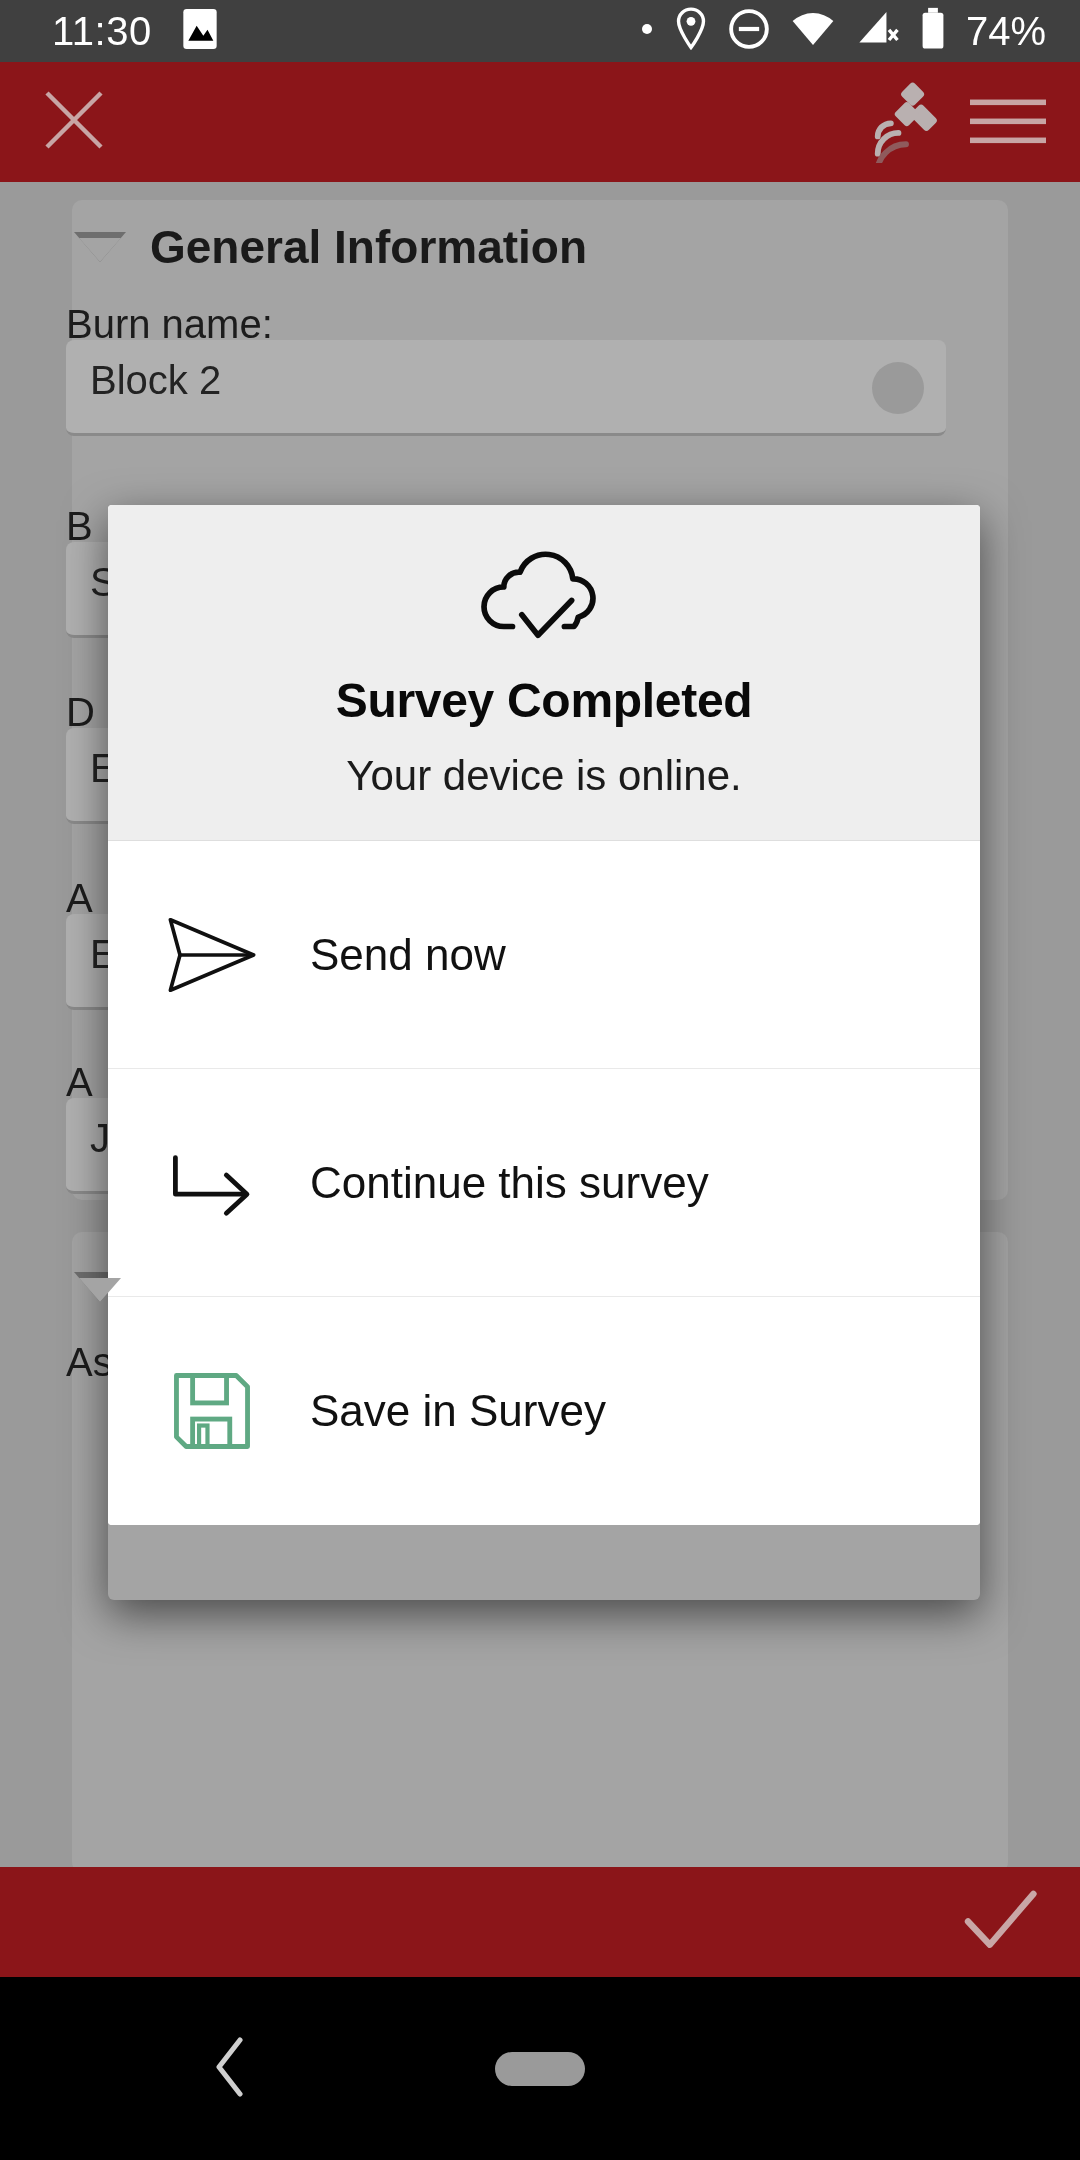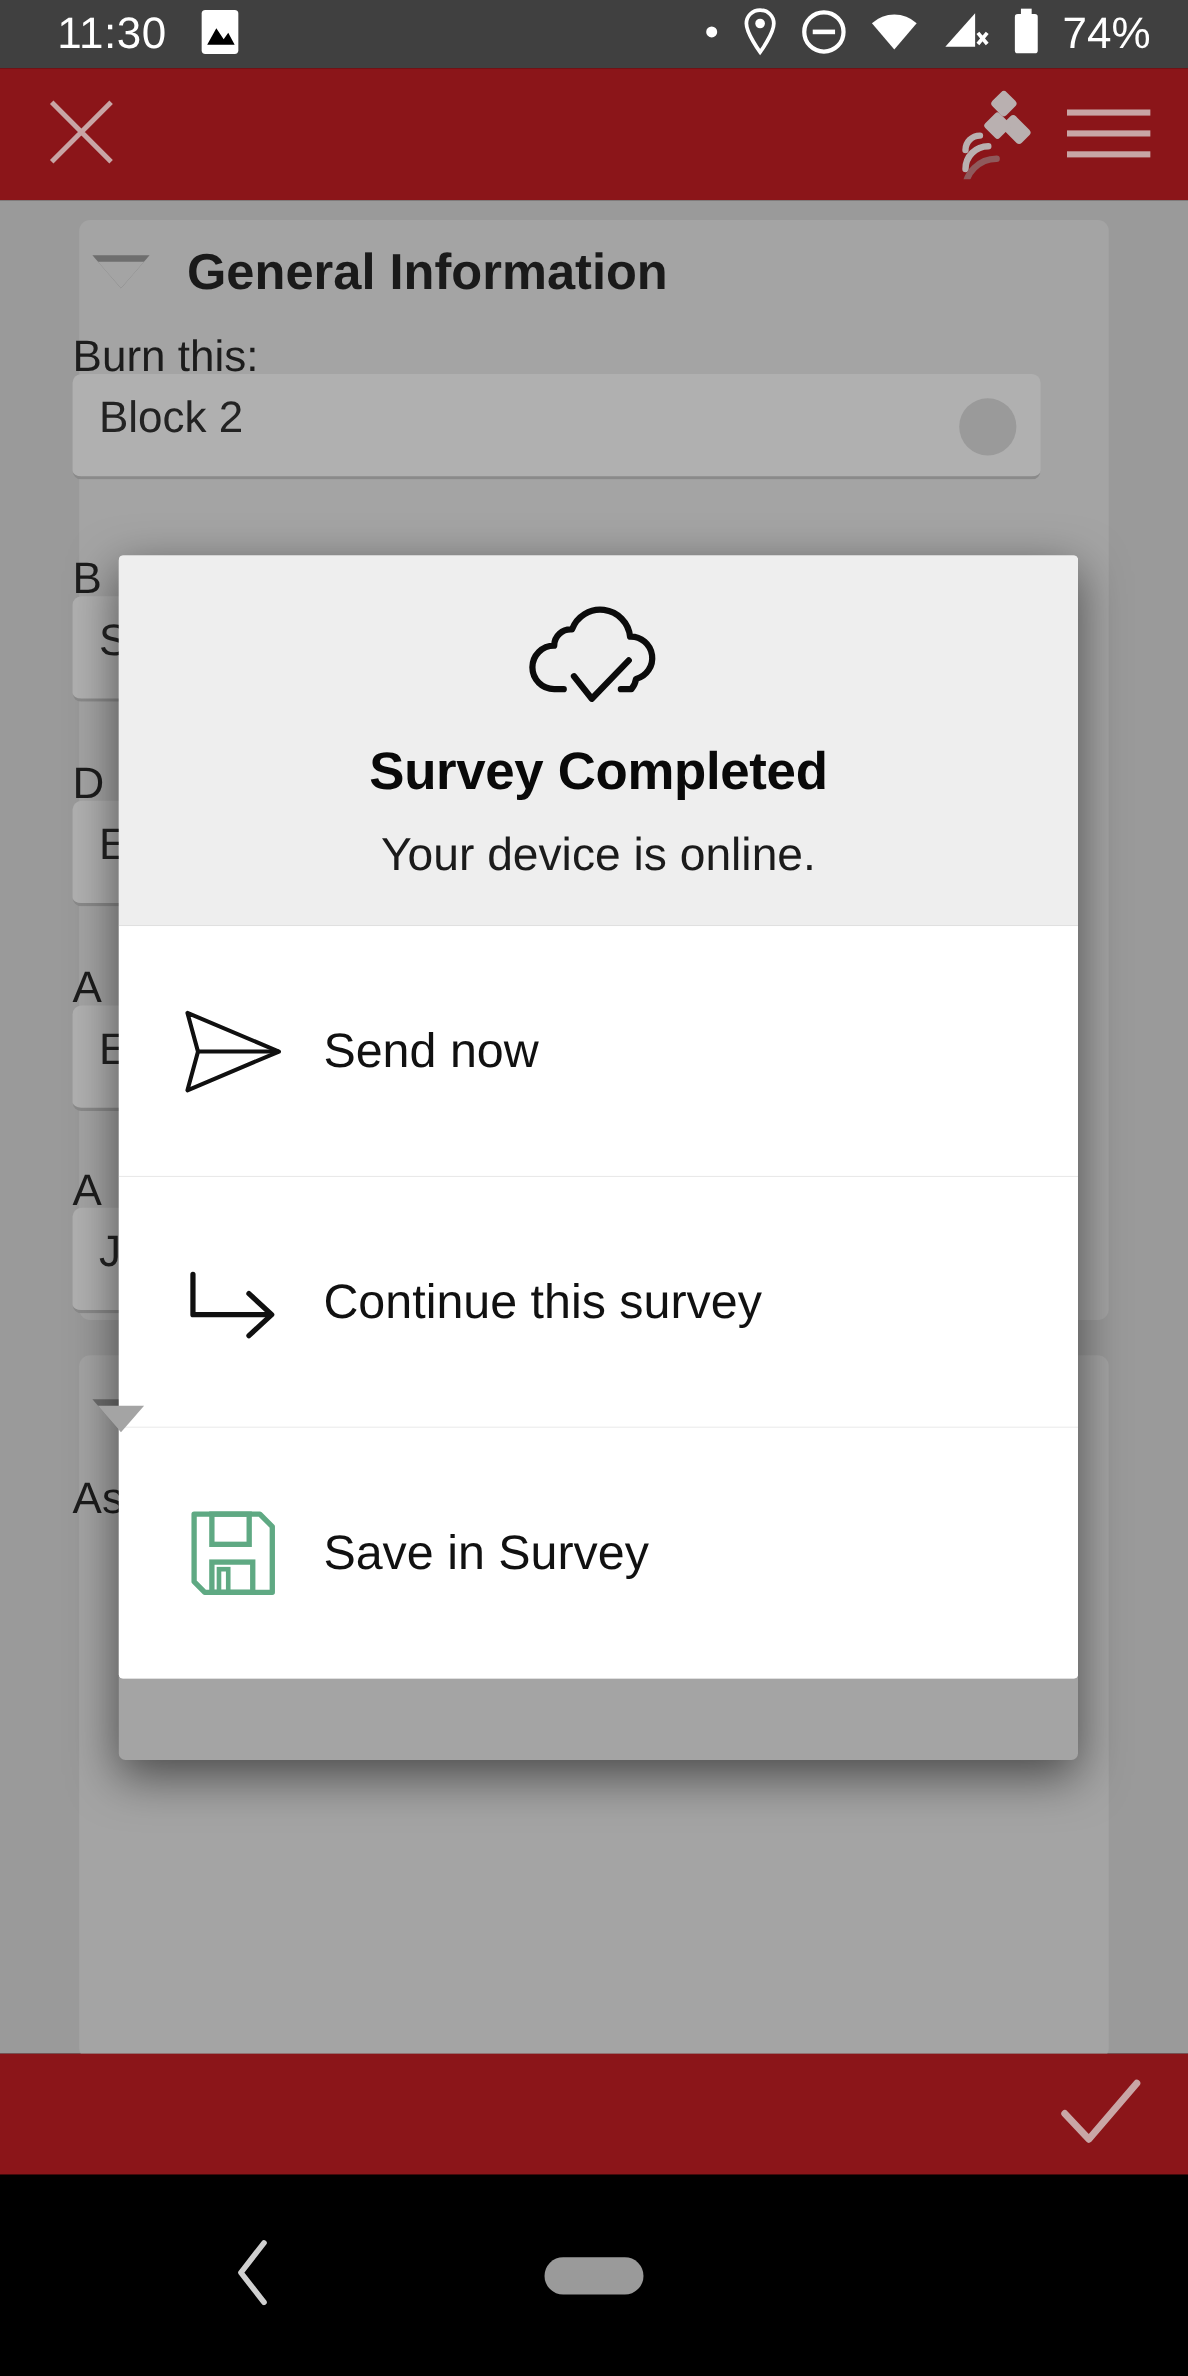--- a/index.html
+++ b/index.html
@@ -36,21 +36,21 @@
   }
   .form{
     position:absolute; top:182px; left:0; width:1080px; height:1685px;
     overflow:hidden;
   }
   .card{
     position:absolute; left:72px; width:936px;
     background:#a4a4a4; border-radius:10px;
   }
   .sec-head{
-    position:absolute; left:84px; display:flex; align-items:center; gap:34px;
+    position:absolute; left:74px; display:flex; align-items:center; gap:24px;
   }
   .tri{ width:0;height:0;border-left:26px solid transparent;border-right:26px solid transparent;border-top:30px solid transparent; position:relative;}
   .tri::after{
     content:""; position:absolute; left:-26px; top:-30px; width:0;height:0;
     border-left:26px solid transparent;border-right:26px solid transparent;border-top:30px solid #6e6e6e;
   }
   .tri::before{
     content:""; position:absolute; left:-21px; top:-24px; width:0;height:0;
     border-left:21px solid transparent;border-right:21px solid transparent;border-top:24px solid #a4a4a4;
     z-index:1;
@@ -95,20 +95,21 @@
   .dlg-head{
     background:#eeeeee; padding-top:42px; padding-bottom:40px; text-align:center;
     border-bottom:1px solid #dedede;
   }
   .cloud-wrap{ display:flex; justify-content:center; margin-bottom:26px; }
   .dlg-title{ font-size:48px; font-weight:700; color:#090909; letter-spacing:-.3px; }
   .dlg-sub{ font-size:42px; color:#1b1b1b; margin-top:24px; font-weight:400;}
   .opt{
     height:228px; display:flex; align-items:center; background:#fff;
     border-bottom:1px solid #e9e9e9;
+    gap:16px;
   }
   .opt:last-child{ border-bottom:none; }
   .opt-icon{ width:120px; margin-left:44px; display:flex; align-items:center; justify-content:center; }
   .opt-label{ font-size:44px; color:#111; margin-left:22px; font-weight:400;}
 </style>
 </head>
 <body>
 
 <div class="statusbar">
   <div class="sb-time">11:30</div>
@@ -199,21 +200,21 @@
 <div class="scrim"></div>
 <div class="form">
 
   <div class="card" style="top:18px;height:1000px;"></div>
 
   <div class="sec-head" style="top:38px;">
     <span class="tri"></span>
     <span class="sec-title">General Information</span>
   </div>
 
-  <div class="f-label" style="top:120px;">Burn this:</div>
+  <div class="f-label" style="top:120px;">Burn name:</div>
   <div class="f-input" style="top:158px;">
     <span class="f-val">Block 2</span>
     <span class="f-clear"></span>
   </div>
 
   <div class="f-label" style="top:322px;">B</div>
   <div class="f-input" style="top:360px;">
     <span class="f-val">S</span>
     <span class="f-clear"></span>
   </div>

